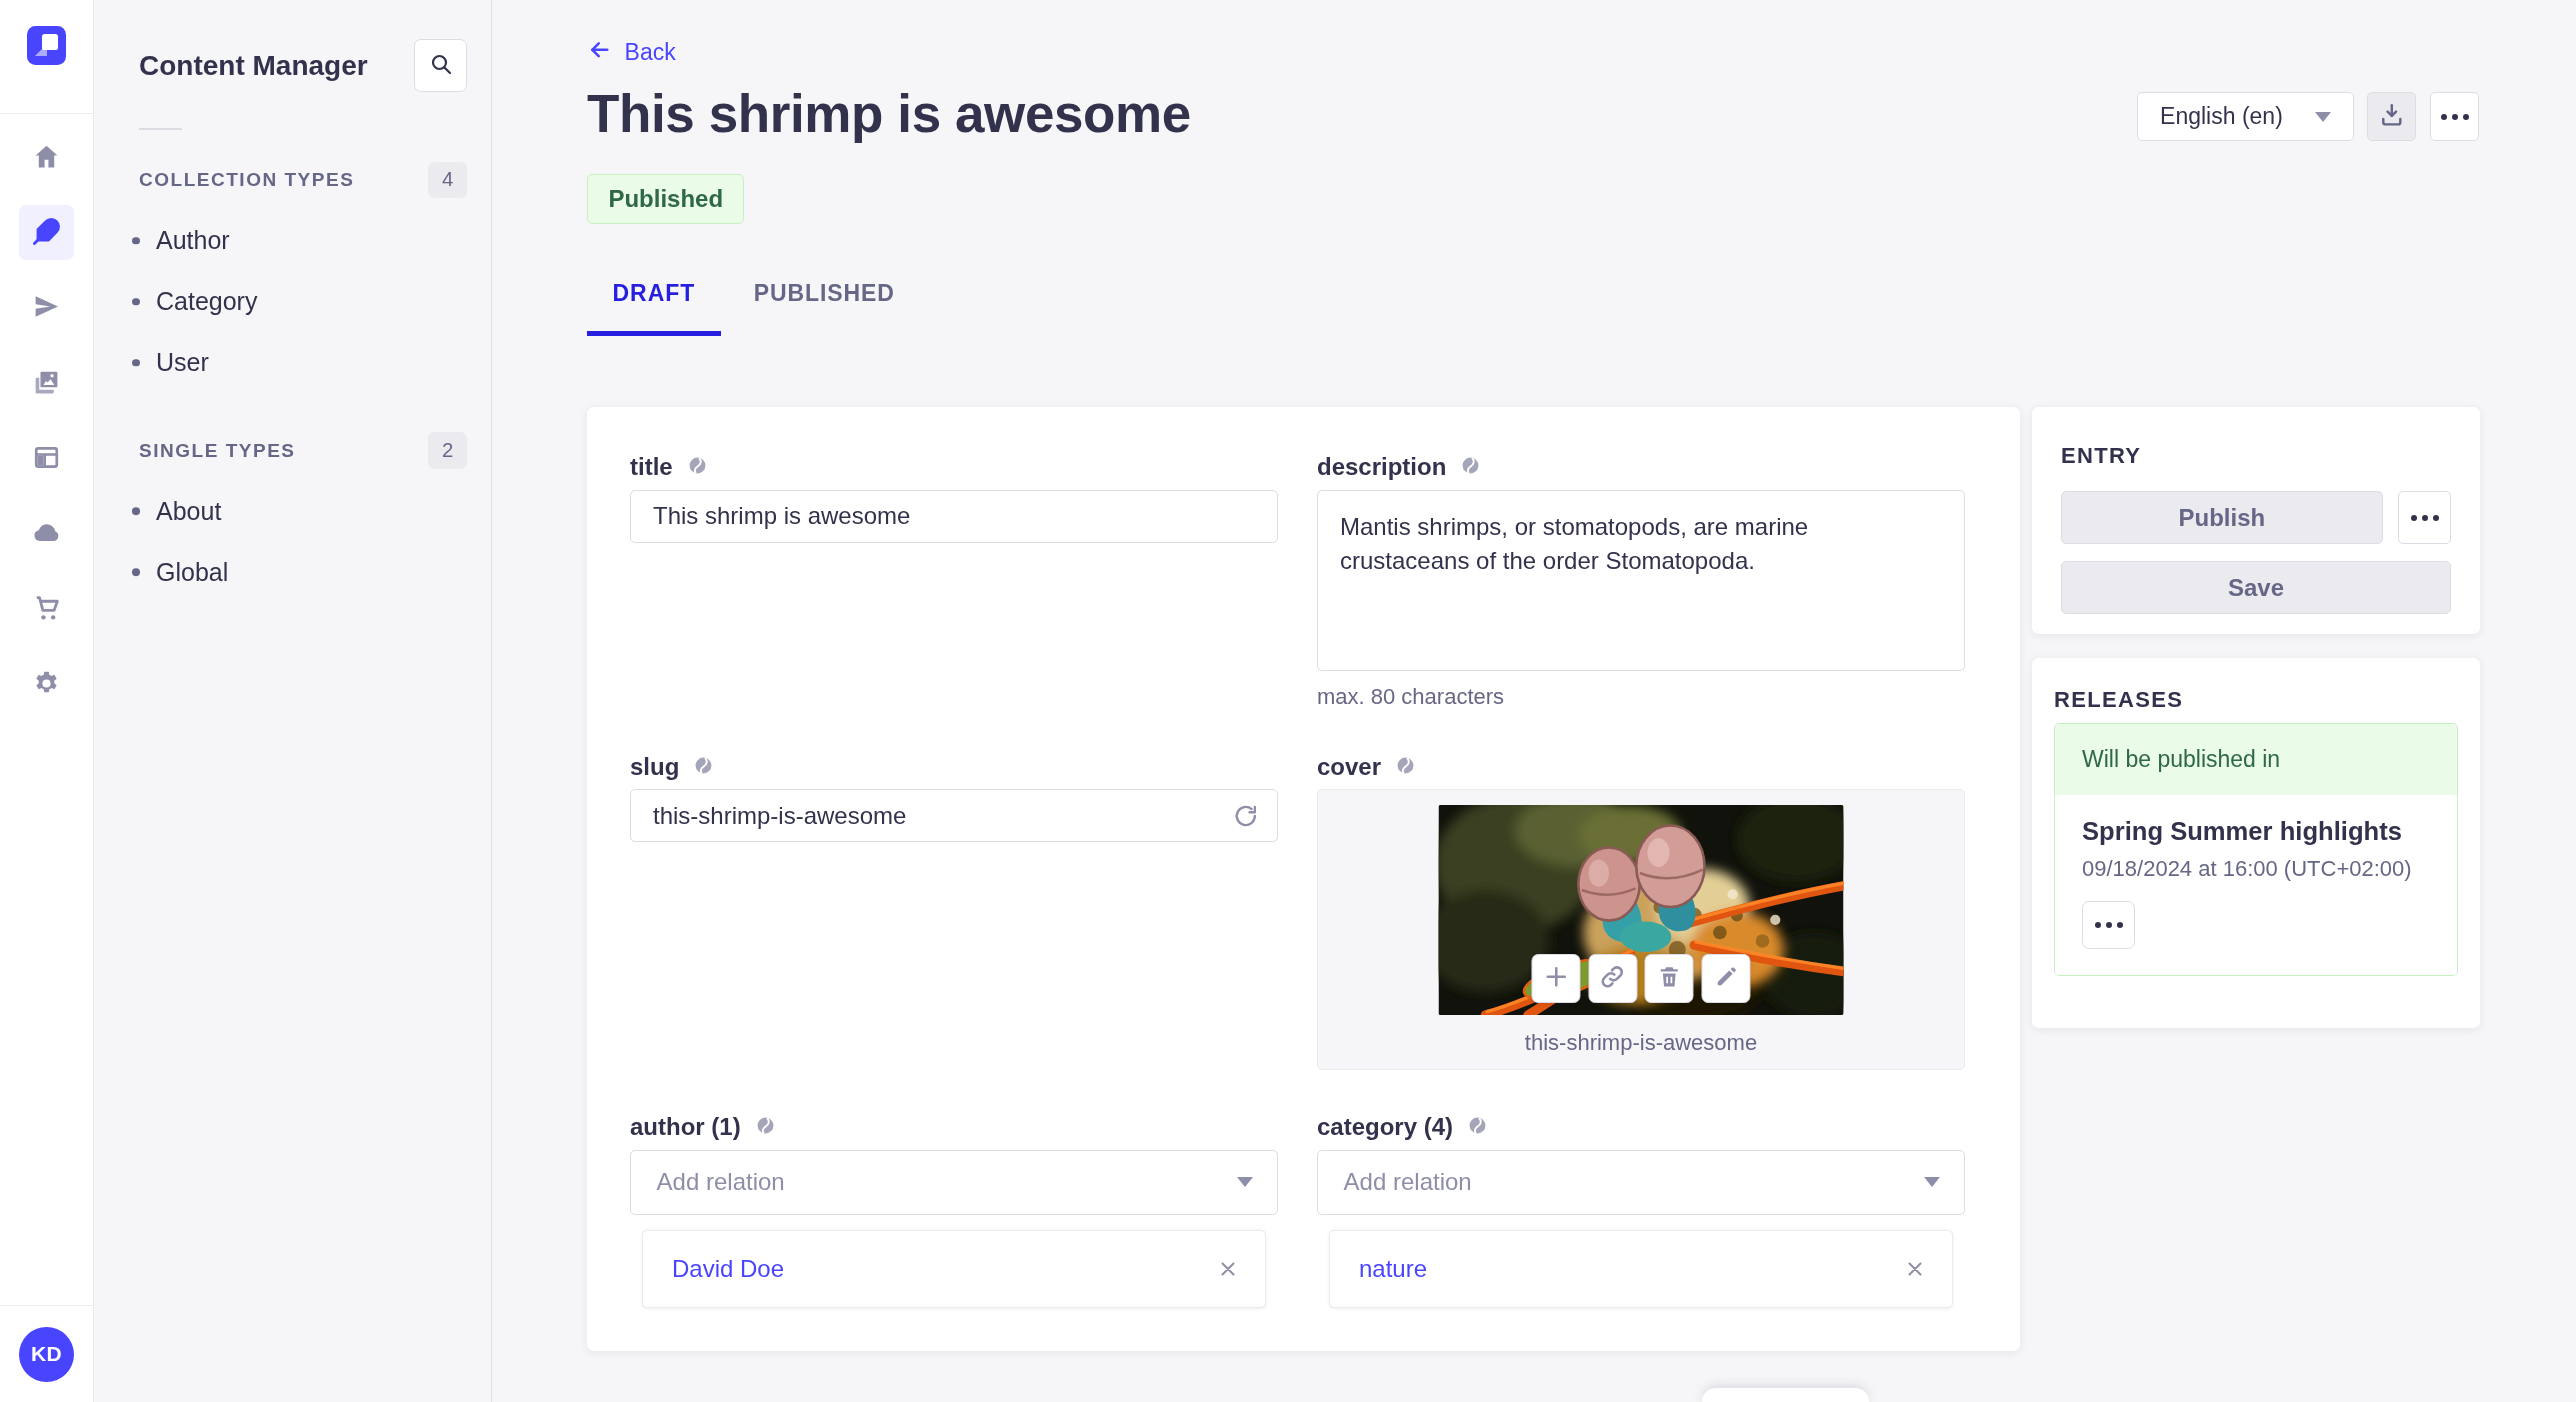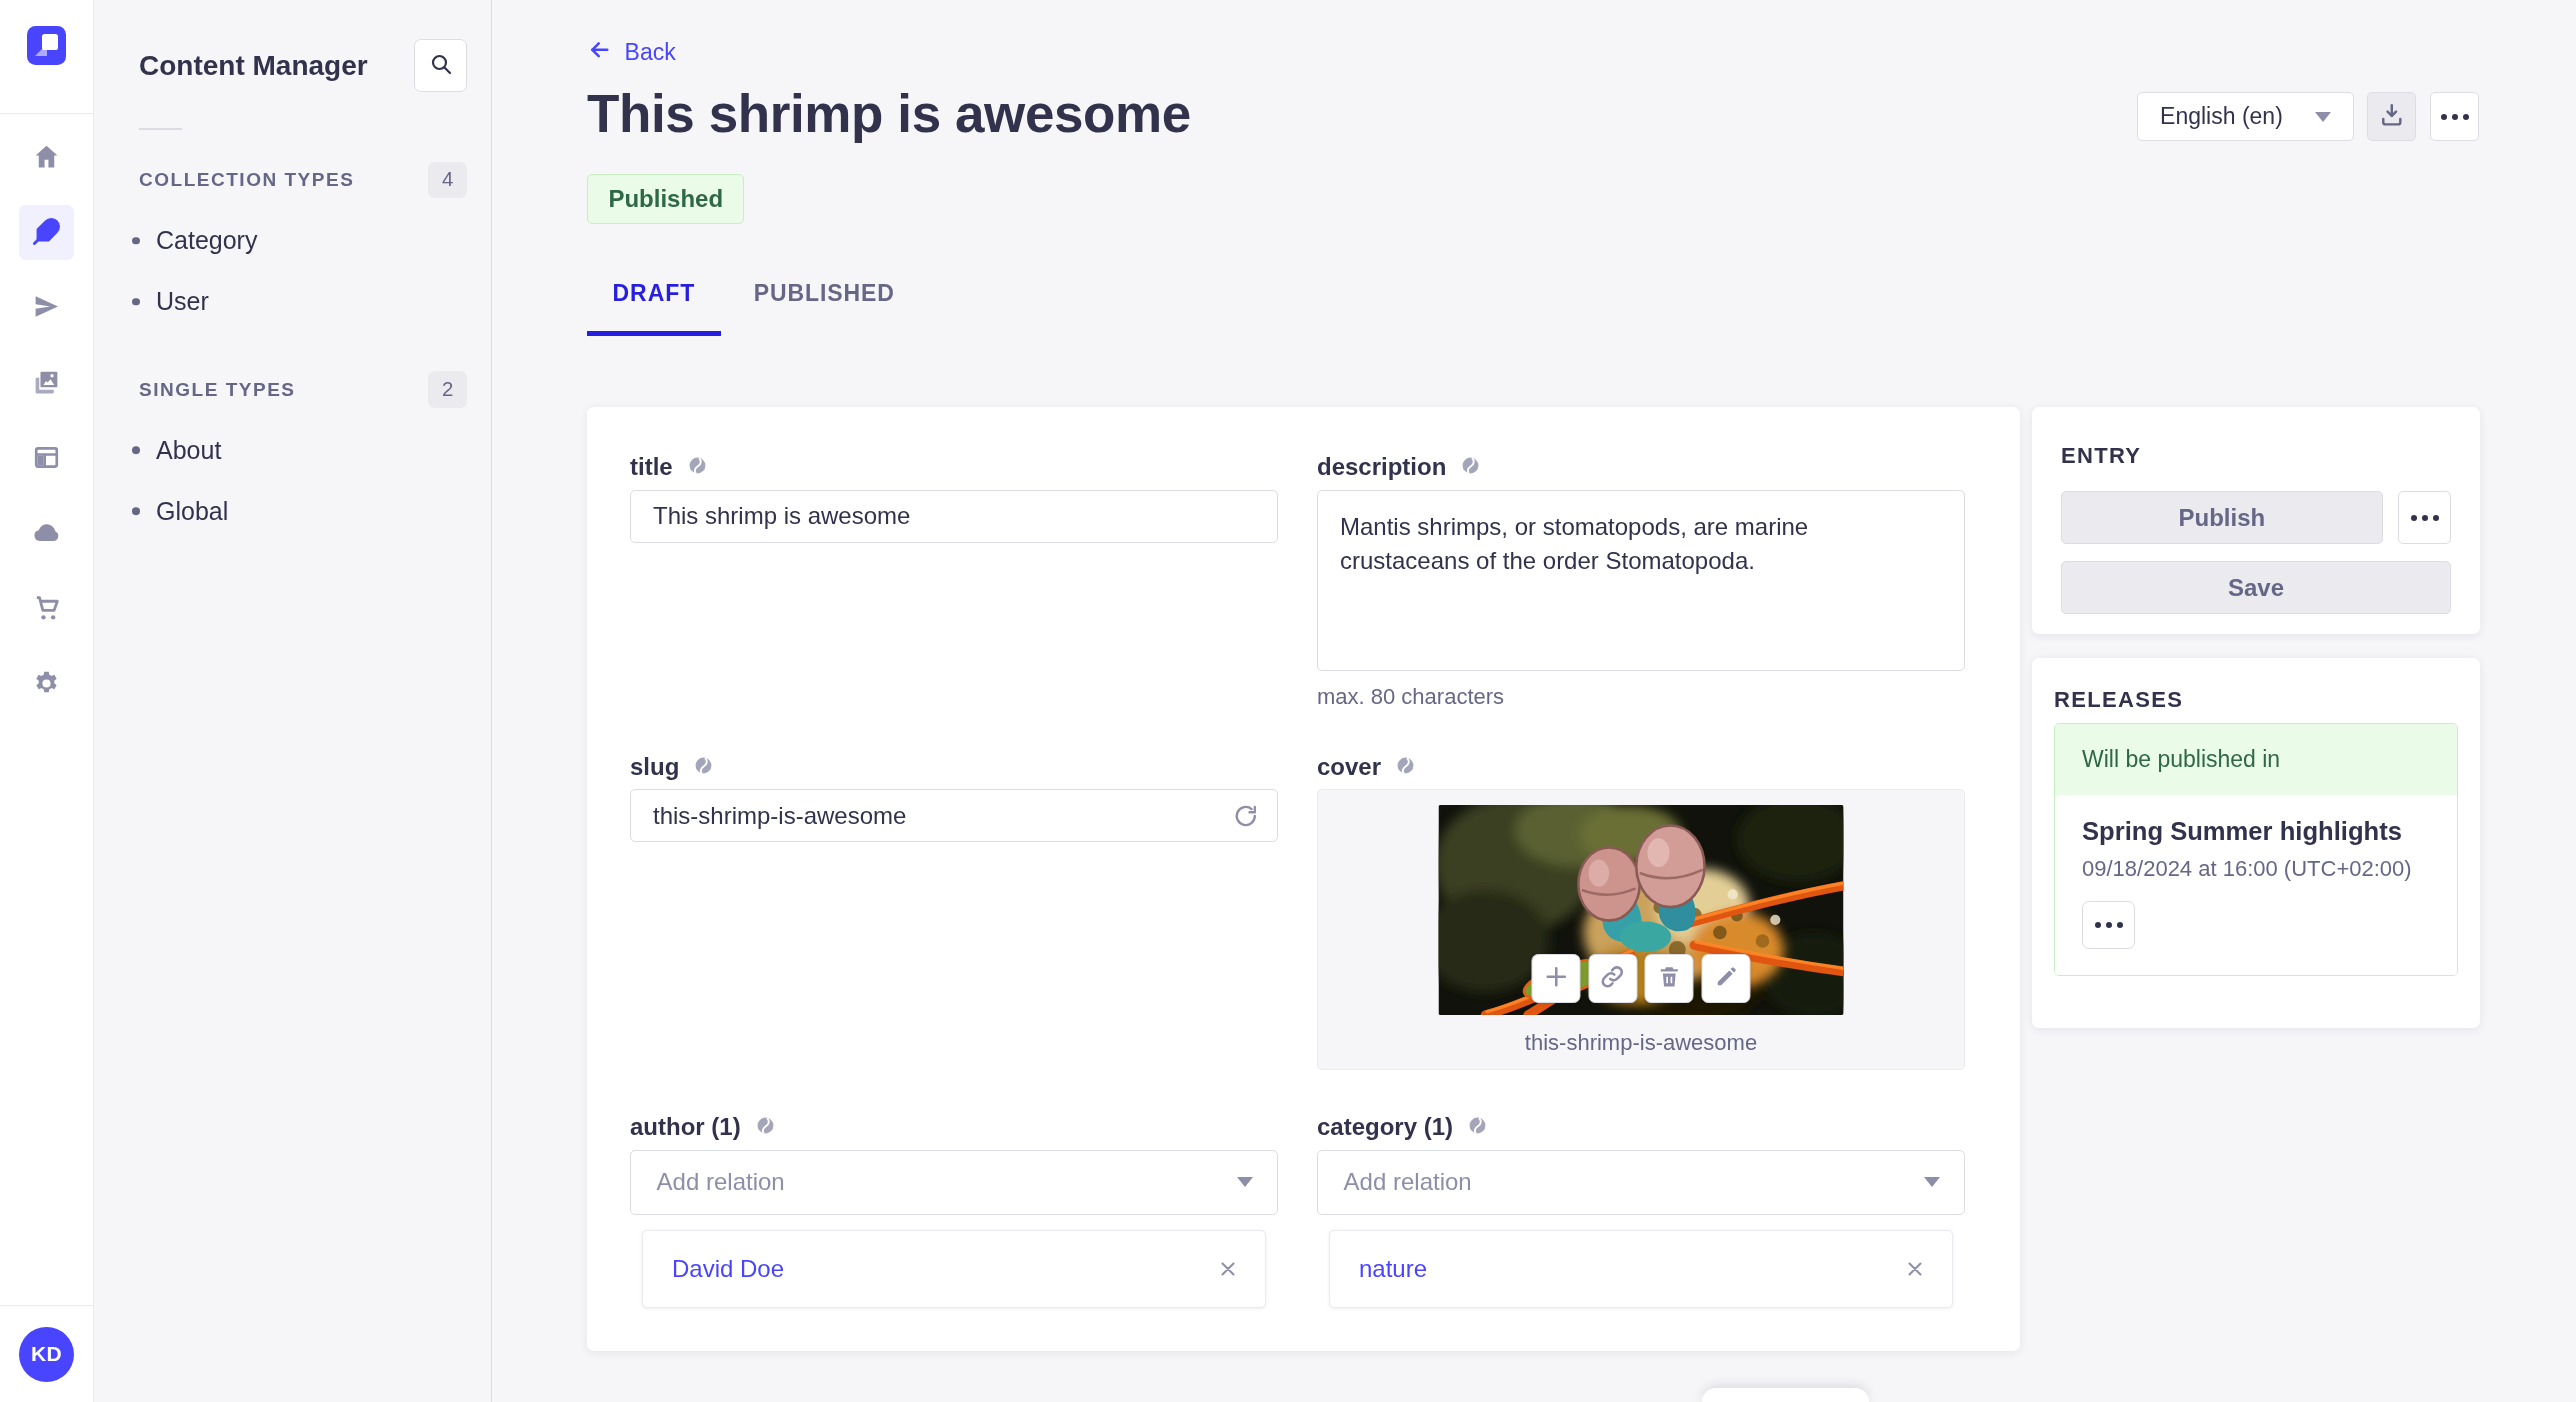--- a/index.html
+++ b/index.html
@@ -177,20 +177,23 @@
               <path d="M15.5 15.5L21 21"></path>
             </svg></span>
       </div>
     </div>
     <div class="sidebar-divider"></div>
 
     <div class="section-head">
       <span class="section-label">COLLECTION TYPES</span>
       <span class="section-badge">4</span>
     </div>
+    <div class="nav-item">
+        <span>Author</span>
+      </div>
     <div class="nav-item">
         <span>Category</span>
       </div>
     <div class="nav-item">
         <span>User</span>
       </div>
 
     <div class="section-head" style="margin-top:39px;">
       <span class="section-label">SINGLE TYPES</span>
       <span class="section-badge">2</span>
@@ -392,21 +395,21 @@
         <div class="rel-item">
           <a href="#">David Doe</a>
           <span class="close-x"><svg viewBox="0 0 24 24" width="22" height="22" fill="none" stroke="#8e8ea9" stroke-width="2.2" stroke-linecap="round">
                 <path d="M6 6l12 12M18 6L6 18"></path>
               </svg></span>
         </div>
       </div>
 
       <div>
         <div class="field-label">
-          <span>category (1)</span>
+          <span>category (4)</span>
           <span><svg viewBox="0 0 24 24" width="19" height="19">
                 <circle cx="12" cy="12" r="10" fill="#a5a5ba"></circle>
                 <path d="M14 2.5c3.5 3.5 2.5 8-1.5 10.5s-5 6.5-2.5 8.8" stroke="#fff" stroke-width="2.4" fill="none"></path>
               </svg></span>
         </div>
         <div class="rel-select">
           <span>Add relation</span>
           <span class="caret"></span>
         </div>
         <div class="rel-item">

